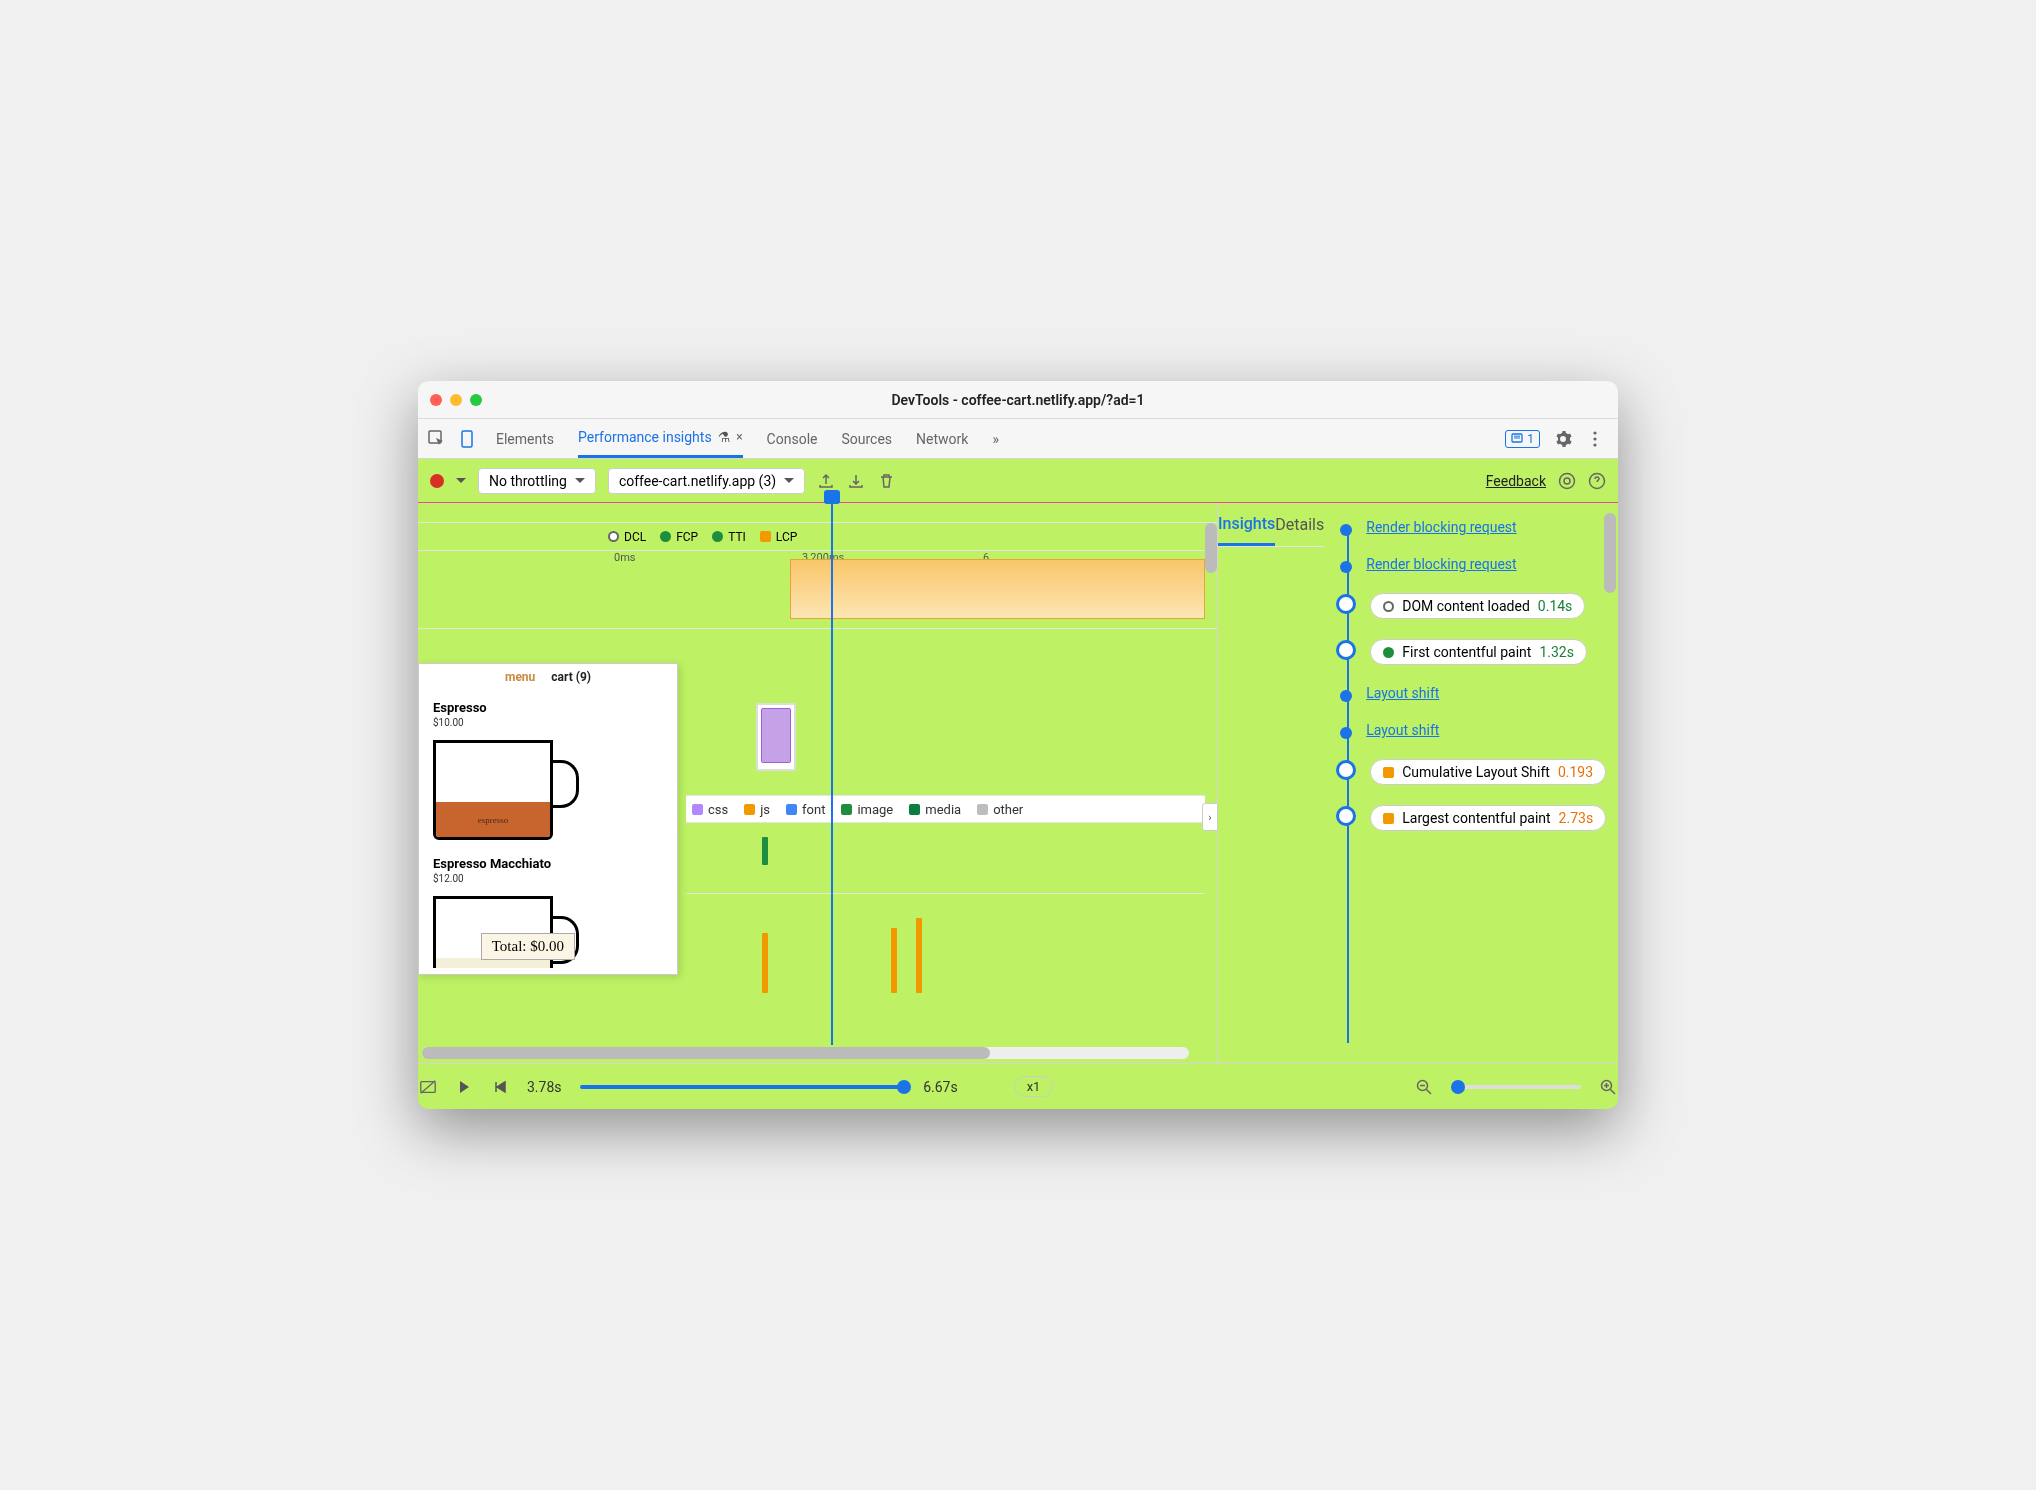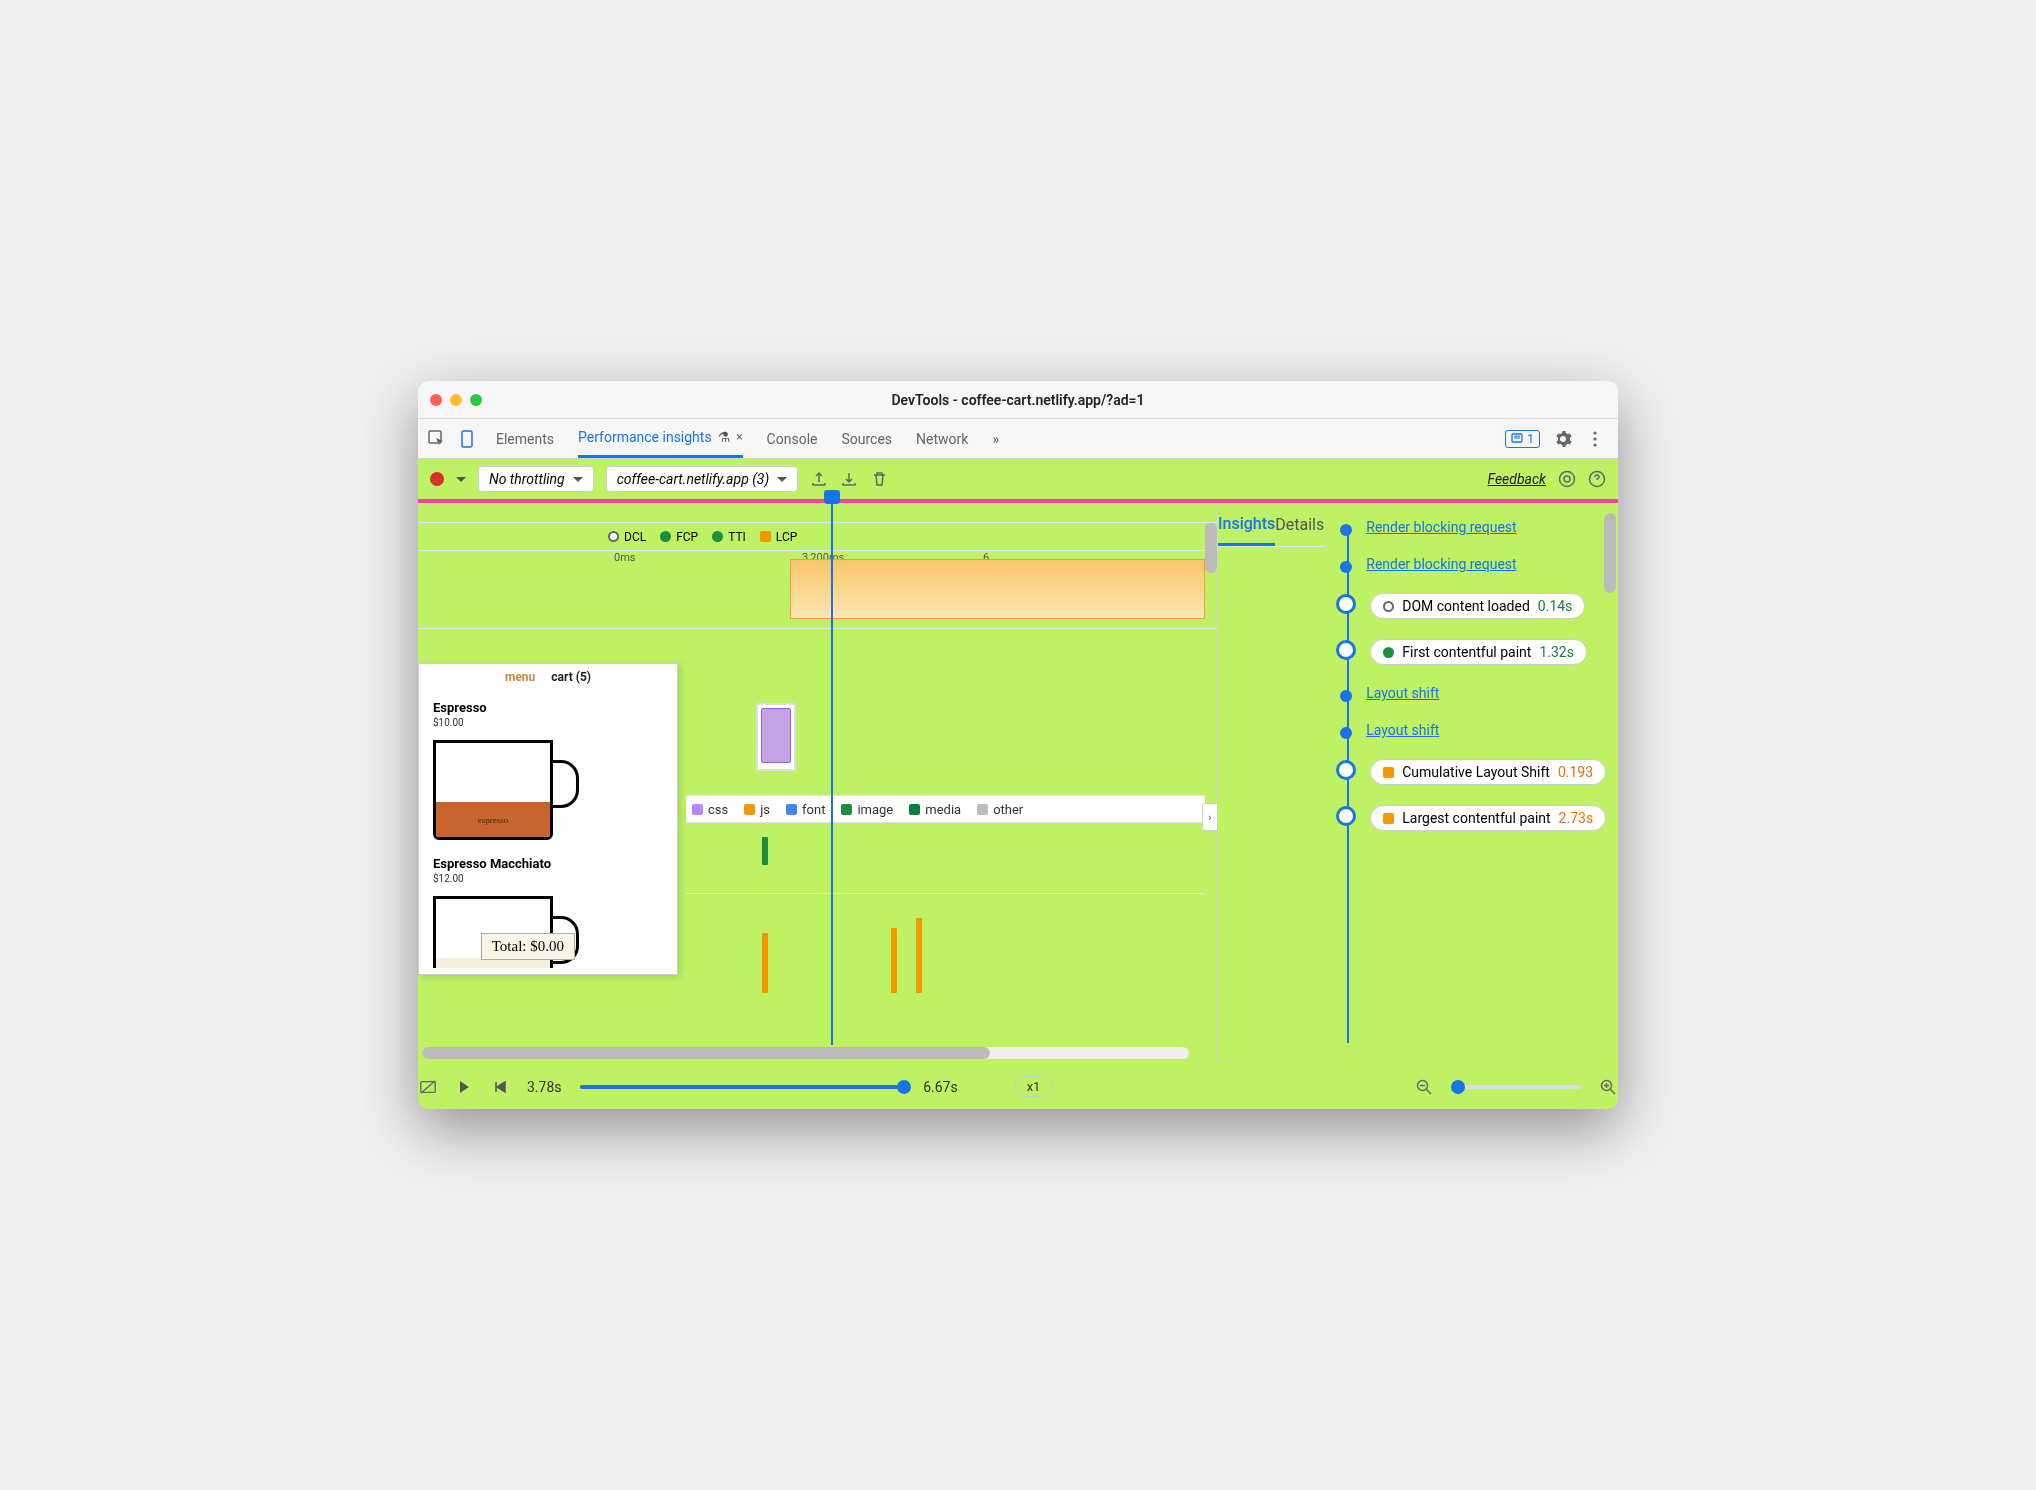--- a/index.html
+++ b/index.html
@@ -14,21 +14,21 @@
   .titlebar .title { position: absolute; left: 0; right: 0; text-align: center; font-size: 14px; font-weight: 600; color: #222; }
   .tabbar { display: flex; align-items: center; border-bottom: 1px solid #d5d5d5; height: 40px; background: #f6f6f6; }
   .tabbar .left-icons { display: flex; gap: 12px; padding: 0 10px; color: #666; align-items: center; }
   .tabs { display: flex; height: 100%; margin-left: 10px; gap: 24px; flex: 1; align-items: center; }
   .tab { font-size: 14px; color: #666; cursor: pointer; height: 100%; display: flex; align-items: center; gap: 6px; }
   .tab.active { color: #1a73e8; border-bottom: 3px solid #1a73e8; }
   .tab .close-x { color: #666; font-size: 12px; }
   .tabbar .right-icons { display: flex; align-items: center; gap: 14px; padding-right: 14px; }
   .badge { display: inline-flex; align-items: center; gap: 4px; border: 1px solid #1a73e8; border-radius: 3px; padding: 1px 5px; font-size: 12px; color: #1a73e8; }
   .icon-btn { width: 18px; height: 18px; color: #666; cursor: pointer; display: inline-flex; align-items: center; justify-content: center; }
-  .toolbar { display: flex; align-items: center; height: 44px; padding: 0 12px; gap: 12px; border-bottom: 4px solid #ec4899; font-style: italic; }
+  .toolbar { display: flex; align-items: center; height: 44px; padding: 0 12px; gap: 12px; border-bottom: 1px solid #ec4899; }
   .record { width: 14px; height: 14px; background: #d93025; border-radius: 50%; }
   .select { border: 1px solid #ccc; border-radius: 4px; padding: 4px 10px; font-size: 14px; display: flex; align-items: center; gap: 8px; background: #fff; cursor: pointer; }
   .caret { width: 0; height: 0; border-left: 5px solid transparent; border-right: 5px solid transparent; border-top: 5px solid #555; }
   .spacer { flex: 1; }
   .link { color: #222; text-decoration: underline; font-size: 14px; cursor: pointer; }
   .body { display: flex; min-height: 560px; }
   .timeline-panel { flex: 1; border-right: 1px solid #d5d5d5; position: relative; display: flex; flex-direction: column; }
   .ruler { height: 20px; border-bottom: 1px solid #e4e4e4; position: relative; font-size: 11px; color: #555; }
   .ruler span { position: absolute; top: 4px; margin-top: 44px; }
   .markers { height: 28px; border-bottom: 1px solid #e4e4e4; display: flex; align-items: center; gap: 14px; padding-left: 190px; font-size: 12px; }
@@ -245,21 +245,21 @@
       </div>
       <div class="track">
         <div class="orange-block"></div>
       </div>
 
       <div class="playhead" style="top:0; bottom:18px;"></div>
 
       <div class="filmstrip-section">
         <div class="filmstrip-nav">
           <span class="menu-l">menu</span>
-          <span class="cart-l">cart (5)</span>
+          <span class="cart-l">cart (9)</span>
         </div>
         <div class="product">
           <h4>Espresso</h4>
           <div class="price">$10.00</div>
         </div>
         <div class="mug">
           <div class="mug-rect">
               <div class="mug-fill">espresso</div>
             </div>
           <div class="mug-handle"></div>

